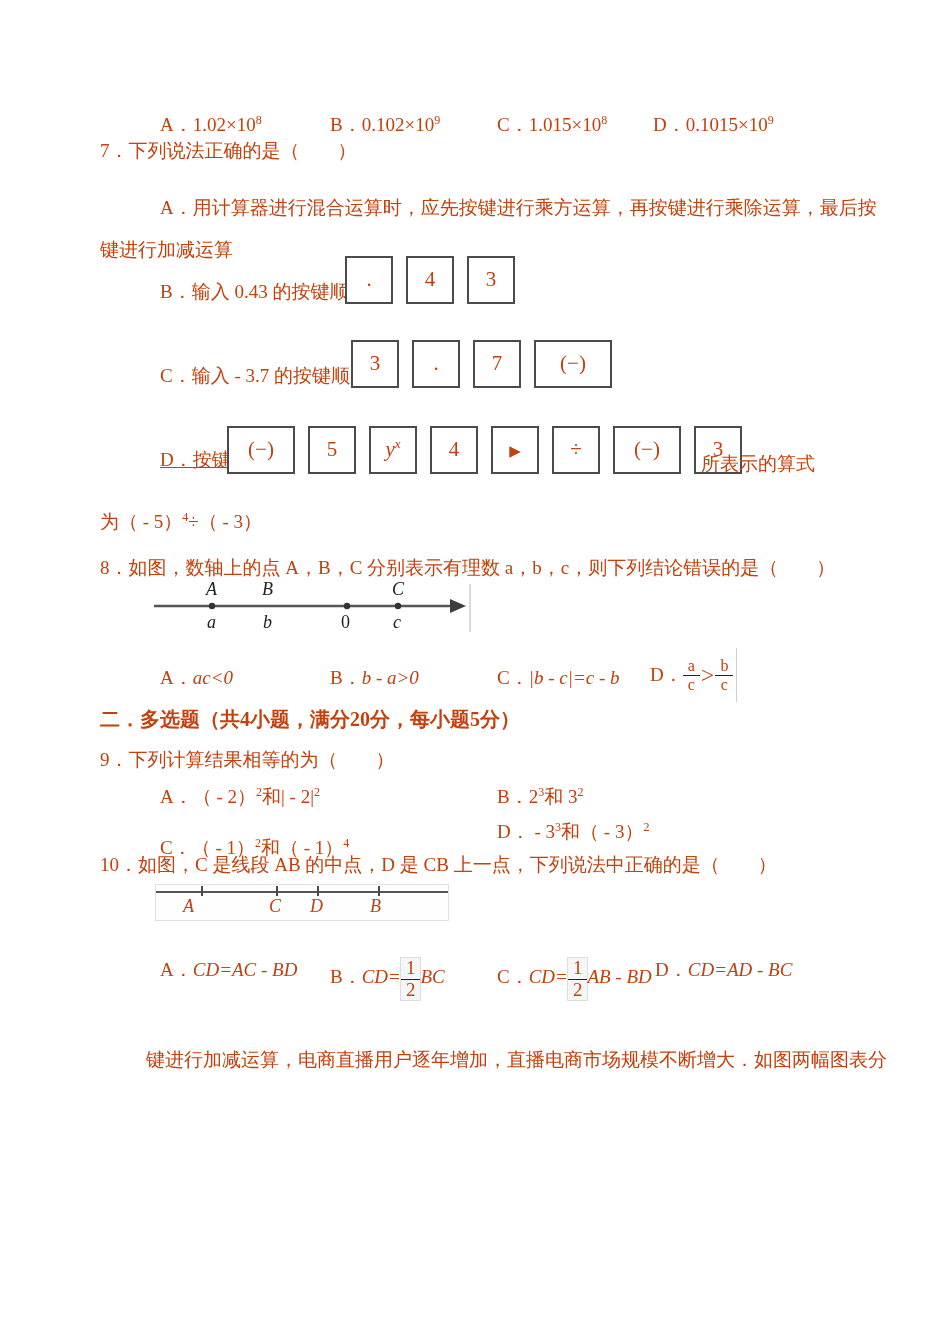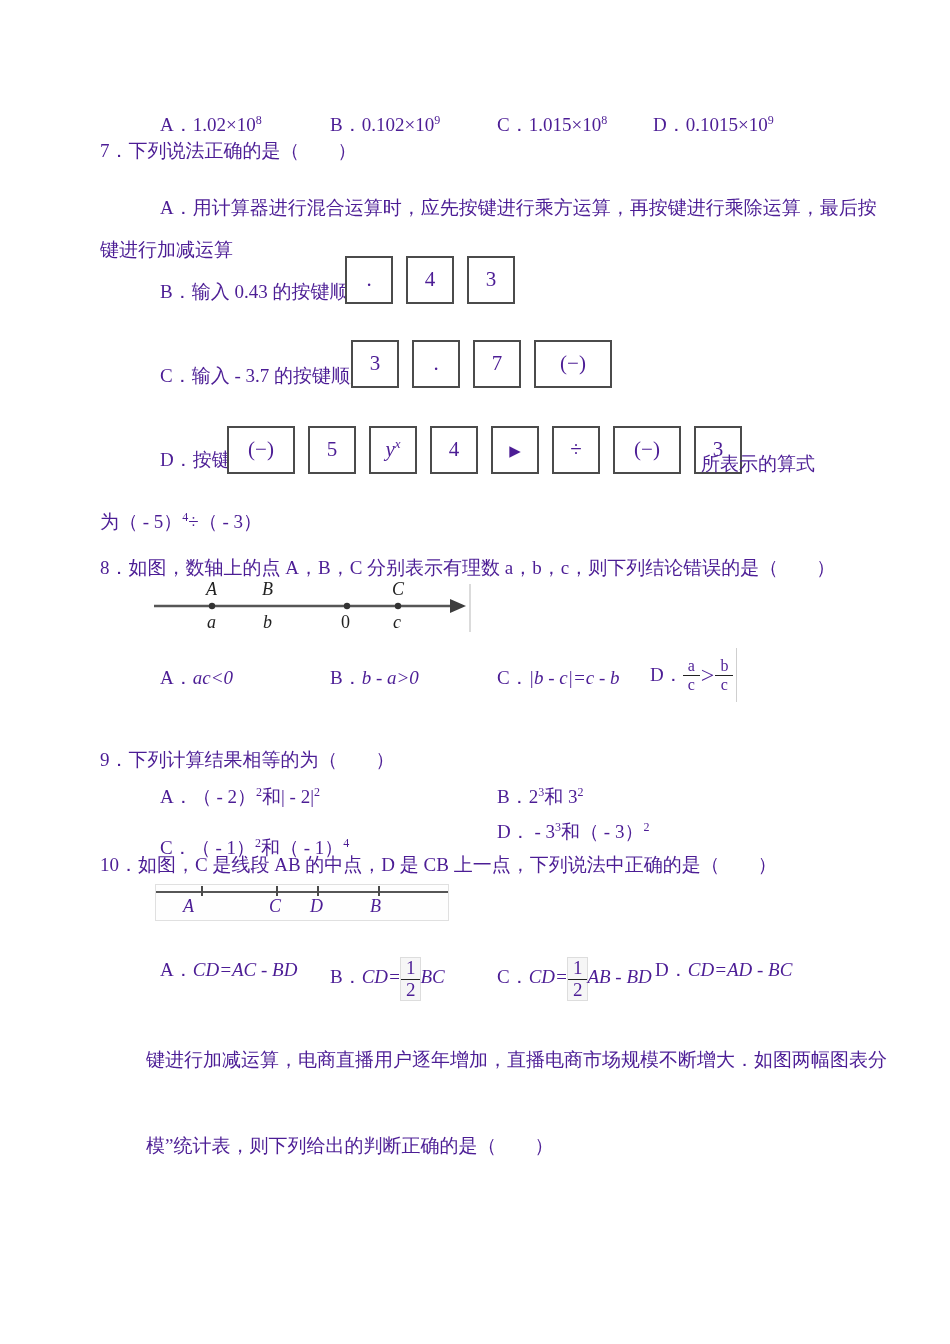--- a/index.html
+++ b/index.html
@@ -1,18 +1,18 @@
 <!DOCTYPE html>
 <html><head>
 <meta charset="utf-8">
 <style>
   html,body { margin:0; padding:0; background:#ffffff; }
   .page {
     position:relative; width:950px; height:1344px; background:#ffffff;
-    font-family:"Liberation Serif","DejaVu Serif",serif; color:#4c1d95;
+    font-family:"Liberation Serif","DejaVu Serif",serif; color:#c2410c;
     overflow:hidden;
   }
   .t { position:absolute; font-size:19px; line-height:24px; white-space:nowrap; }
   .bold { font-weight:bold; font-size:20px; }
   .math { font-style:italic; }
   sup { font-size:12px; line-height:0; }
   .keys { position:absolute; white-space:nowrap; }
   .key {
     display:inline-block; box-sizing:border-box; min-width:48px; height:48px;
     border:2px solid #4b4b4b; margin-right:9px; background:#fff;
@@ -60,21 +60,21 @@
   </div>
 
   <div class="t" style="left:160px; top:364px;">C．输入 - 3.7 的按键顺序</div>
   <div class="keys" style="left:351px; top:340px;">
     <span class="key"><span>3</span></span>
     <span class="key"><span>.</span></span>
     <span class="key"><span>7</span></span>
     <span class="key xw"><span>(−)</span></span>
   </div>
 
-  <div class="t" style="left:160px; top:448px;">D．按键</div>
+  <div class="t" style="left:160px; top:448px;text-decoration:underline;">D．按键</div>
   <div class="keys" style="left:227px; top:426px;">
     <span class="key w"><span>(−)</span></span>
     <span class="key"><span>5</span></span>
     <span class="key"><span class="base-it">y</span><sup>x</sup></span>
     <span class="key"><span>4</span></span>
     <span class="key"><span class="tri">▶</span></span>
     <span class="key"><span>÷</span></span>
     <span class="key w"><span>(−)</span></span>
     <span class="key"><span>3</span></span>
   </div>
@@ -109,20 +109,21 @@
         <span class="fd">c</span>
       </span>
     <span class="cmp">&gt;</span>
     <span class="frac sm">
         <span class="fn">b</span>
         <span class="fd">c</span>
       </span>
     <span class="vline-art"></span>
   </span>
 
+  <div class="t bold" style="left:100px; top:707px;">二．多选题（共4小题，满分20分，每小题5分）</div>
 
   <div class="t" style="left:100px; top:748px;">9．下列计算结果相等的为（　　）</div>
   <span class="t" style="left:160px; top:785px;"><span>A．</span><span>（ - 2）</span><sup>2</sup><span>和| - 2|</span><sup>2</sup></span>
   <span class="t" style="left:497px; top:785px;"><span>B．</span><span>2</span><sup>3</sup><span>和 3</span><sup>2</sup></span>
   <span class="t" style="left:160px; top:820px;margin-top:16px;"><span>C．</span><span>（ - 1）</span><sup>2</sup><span>和（ - 1）</span><sup>4</sup></span>
   <span class="t" style="left:497px; top:820px;"><span>D．</span><span> - 3</span><sup>3</sup><span>和（ - 3）</span><sup>2</sup></span>
 
   <div class="t" style="left:100px; top:853px;">10．如图，C 是线段 AB 的中点，D 是 CB 上一点，下列说法中正确的是（　　）</div>
 
   <div class="fig10">
@@ -136,15 +137,14 @@
     <span class="lbl" style="left:154px;">D</span>
     <span class="lbl" style="left:214px;">B</span>
   </div>
 
   <span class="t" style="left:160px; top:958px;"><span>A．</span><span class="math">CD=AC - BD</span></span>
   <span class="t" style="left:330px; top:958px;"><span>B．</span><span class="math">CD=</span><span class="frac gray"><span class="fn">1</span><span class="fd">2</span></span><span class="math">BC</span></span>
   <span class="t" style="left:497px; top:958px;"><span>C．</span><span class="math">CD=</span><span class="frac gray"><span class="fn">1</span><span class="fd">2</span></span><span class="math">AB - BD</span></span>
   <span class="t" style="left:655px; top:958px;"><span>D．</span><span class="math">CD=AD - BC</span></span>
 
   <div class="t" style="left:146px; top:1048px;">键进行加减运算，电商直播用户逐年增加，直播电商市场规模不断增大．如图两幅图表分</div>
-  <div class="t" style="left:146px; top:1134px;">模”统计表，则下列给出的判断正确的是（　　）</div>
 
 </div>
 
 </body></html>

